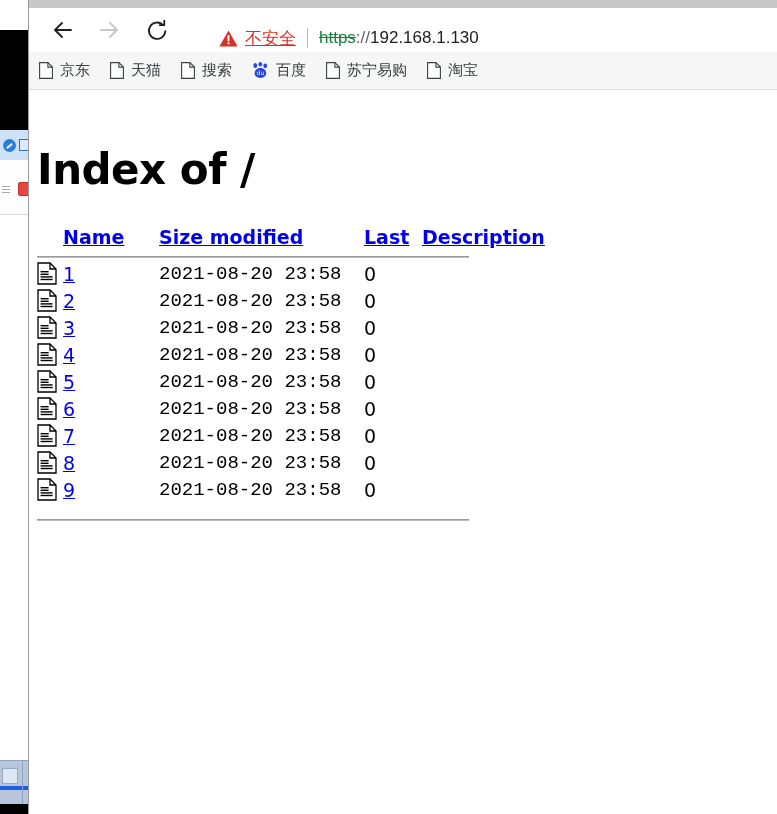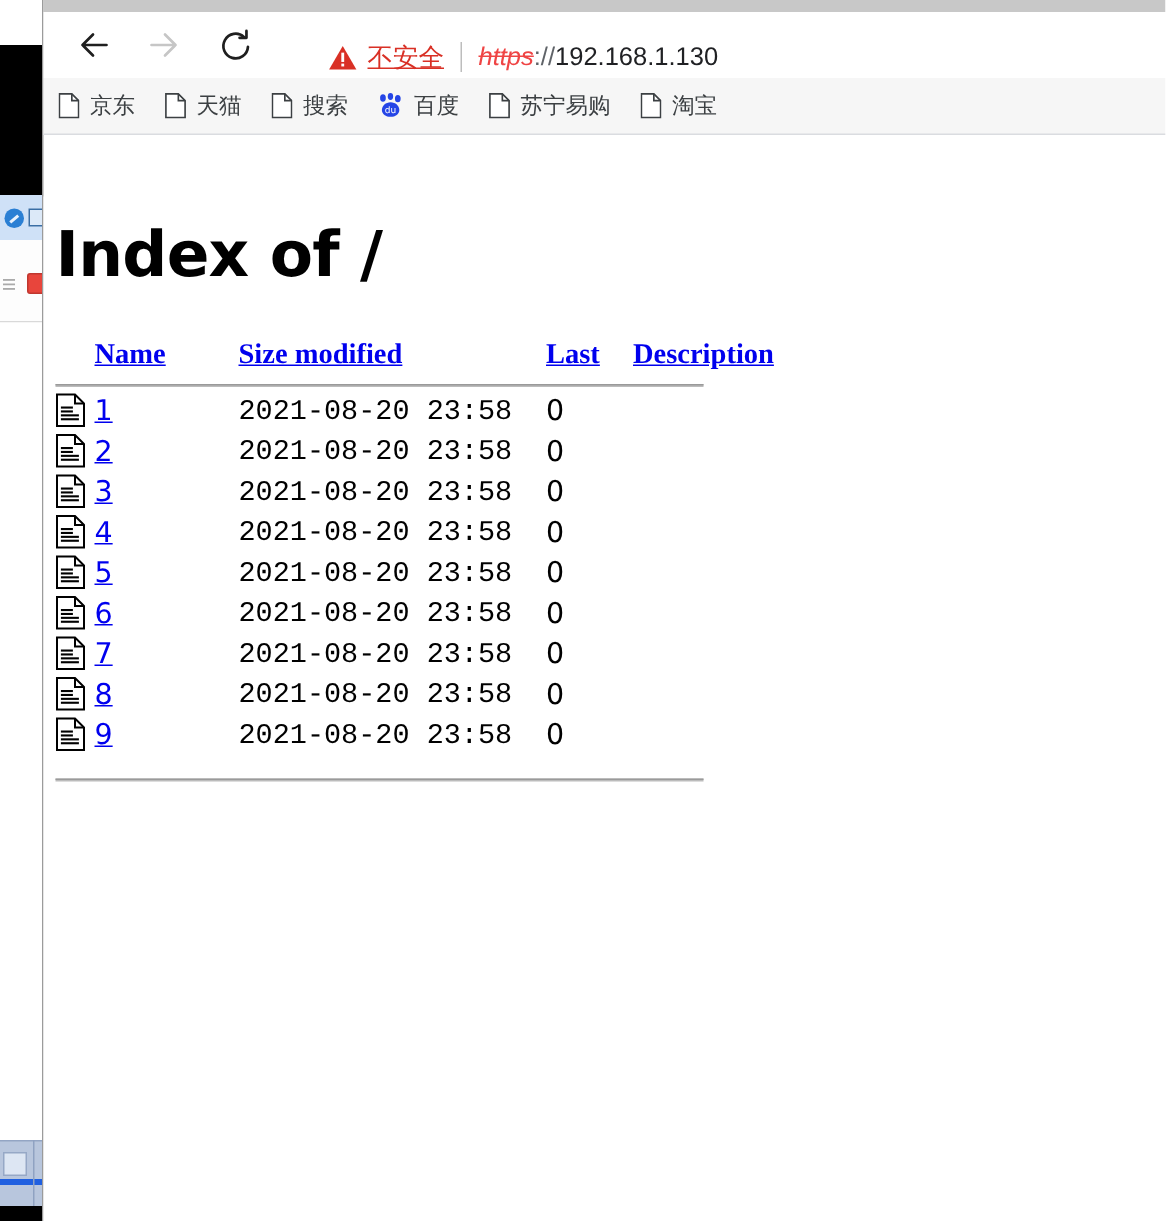--- a/index.html
+++ b/index.html
@@ -53,21 +53,21 @@
   .nav-btn svg { display:block; }
 
   .omnibox { position:absolute; left:178px; top:12px; width:560px; height:36px;
              background:#ffffff; border-radius:4px; display:flex; align-items:center;
              padding:0 12px; box-shadow:0 0 0 0 transparent; }
   .warn-tri { width:19px; height:17px; margin-right:7px; flex:0 0 auto; }
   .notsecure { color:#d93025; font-size:17px; font-family:"DejaVu Sans", sans-serif;
                white-space:nowrap;text-decoration:underline; }
   .omni-sep { width:1px; height:20px; background:#bdbdbd; margin:0 11px; flex:0 0 auto; }
   .url { font-size:17px; color:#202124; font-family:"Liberation Sans", sans-serif; white-space:nowrap; }
-  .url .scheme { color:#ef4444; text-decoration:line-through;font-style:italic; }
+  .url .scheme { color:#15803d; text-decoration:line-through; }
   .url .rest { color:#5f6368; }
   .url .host { color:#202124; }
 
   .bookmarks { position:absolute; left:0; top:52px; width:749px; height:38px;
                background:#f6f6f6; display:flex; align-items:center; padding-left:10px;
                border-bottom:1px solid #dadce0; }
   .bm { display:flex; align-items:center; margin-right:20px; cursor:pointer; }
   .bm-label { font-size:15px; color:#3c4043; margin-left:7px;
               font-family:"DejaVu Sans", sans-serif; white-space:nowrap; }
 
@@ -78,21 +78,21 @@
 
   
   .page { position:absolute; left:0; top:91px; width:748px; height:723px;
           background:#ffffff; overflow:hidden;margin-top:40px; }
 
   h1.title { position:absolute; left:8px; top:14px; font-size:42px; font-weight:bold;
              color:#000000; font-family:"DejaVu Sans", sans-serif; letter-spacing:-0.5px; }
 
   table.idx { position:absolute; left:8px; top:95px; border-collapse:collapse;
               font-family:"DejaVu Sans", sans-serif; font-size:19px; color:#000; }
-  table.idx th { text-align:left; font-weight:bold; padding:0 0 6px 0;font-family:Liberation Serif, serif; }
+  table.idx th { text-align:left; font-weight:bold; padding:0 0 6px 0; }
   table.idx th a { color:#0000ee; text-decoration:underline; }
   table.idx td { padding:2px 0; white-space:nowrap; vertical-align:middle; }
 
   .col-icon { width:26px; }
   .col-name { width:96px; }
   .col-date { width:205px; }
   .col-size { width:58px; }
 
   th.h-name  { padding-left:26px; }
   th.h-date  { padding-left:14px; }

